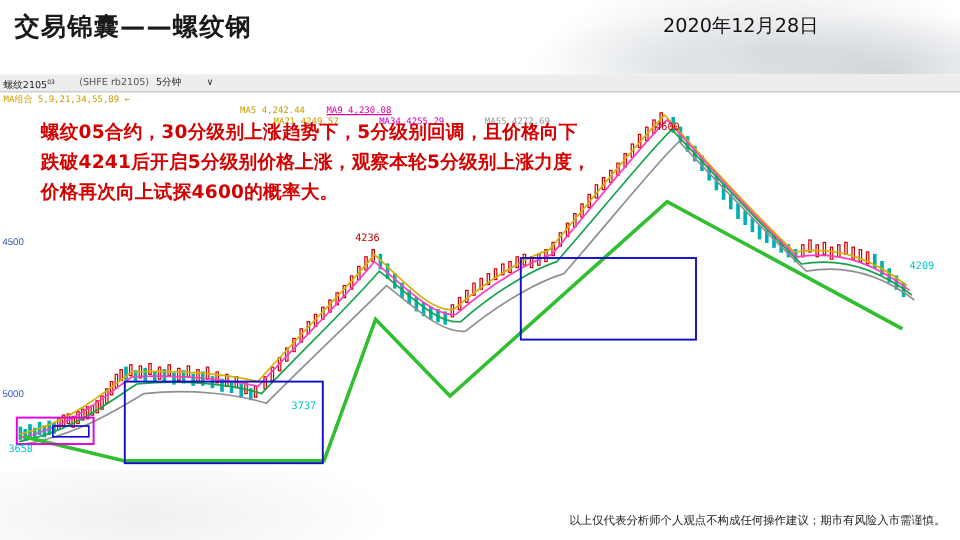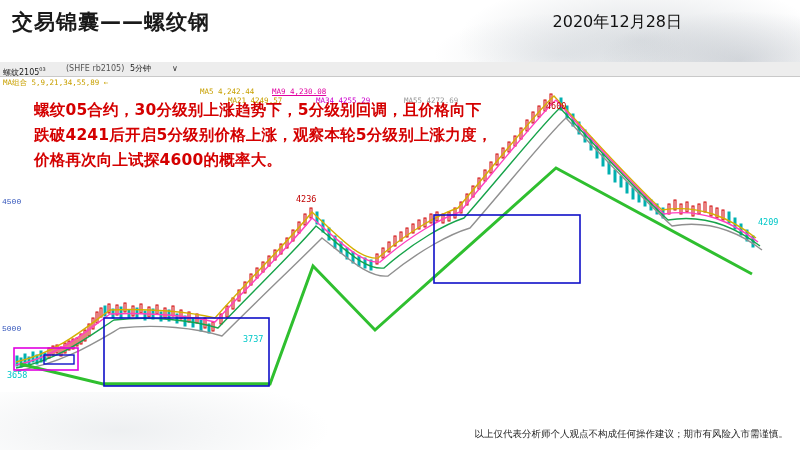--- a/index.html
+++ b/index.html
@@ -34,21 +34,21 @@
   .tb-sym sup{font-size:5px;}
   .tb-mkt{left:66px;color:#555;}
   .tb-per{left:130px;}
   .tb-caret{left:172px;color:#333;}
   
   .ma-row{position:absolute;font-size:7.5px;font-family:"DejaVu Sans Mono",monospace;
           white-space:nowrap;line-height:9px;}
   .ma-top{left:3px;top:16px;color:#c8a000;}
   
   .ax{position:absolute;left:2px;font-size:8px;color:#3355bb;
-      font-family:Liberation Mono, monospace;text-align:center;}
+      font-family:Liberation Sans, sans-serif;text-align:center;}
   
   .note{position:absolute;left:34px;top:98px;width:600px;z-index:6;
         color:#d40000;font-size:15.5px;line-height:25px;font-weight:bold;
         font-family:"DejaVu Sans",sans-serif;letter-spacing:.2px;}
   .note div{white-space:nowrap;}
   
   .lbl{position:absolute;font-size:8.5px;font-family:"DejaVu Sans Mono",monospace;z-index:6;}
   
   .footer{position:absolute;left:0;top:392px;width:800px;height:58px;z-index:3;}
   .disclaimer{position:absolute;right:12px;top:36px;font-size:9.5px;color:#222;

